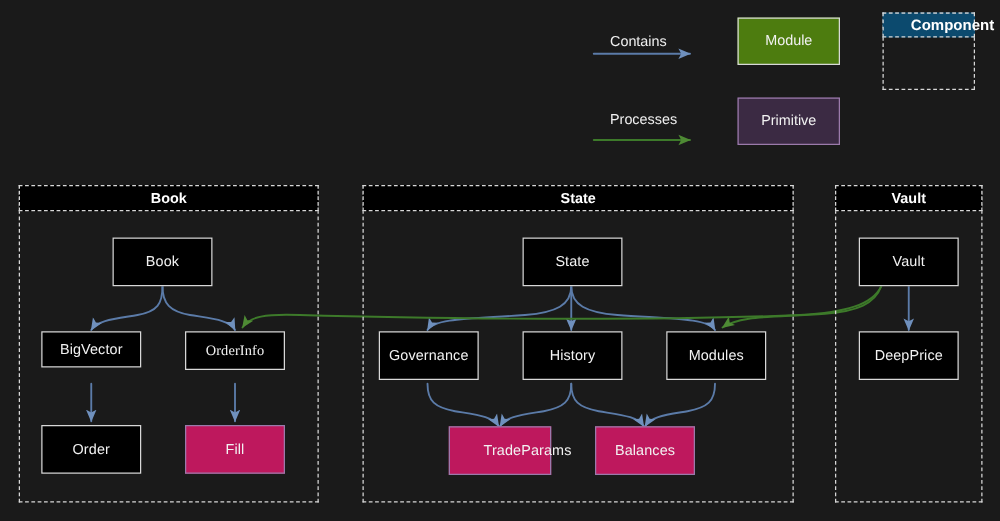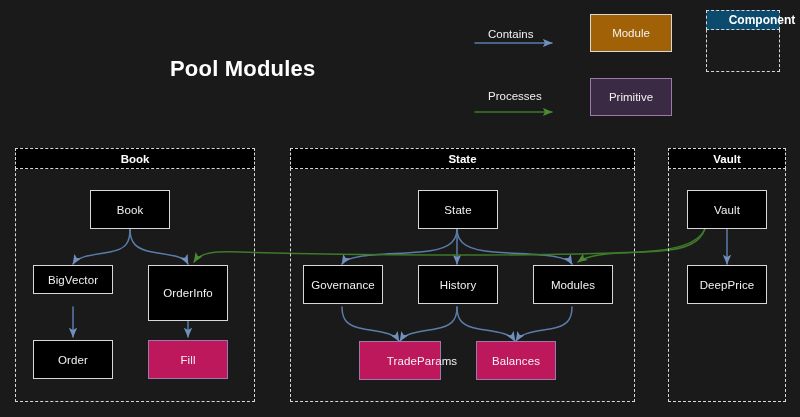--- a/index.html
+++ b/index.html
@@ -148,37 +148,36 @@
       <path d="M705,229 C700,243 686,249 660,251 C620,254 592,252 578,262" stroke="#3d7a2a" marker-end="url(#ah-green)"></path>
 
       <path d="M705,229 C698,244 676,250 640,252 C520,257 340,255 240,252
                C212,251 200,253 194,262" stroke="#3d7a2a" marker-end="url(#ah-green)"></path>
 
       <path d="M475,43 L552,43" stroke="#5b7ba8" marker-end="url(#ah-blue-legend)"></path>
       <path d="M475,112 L552,112" stroke="#3d7a2a" marker-end="url(#ah-green-legend)"></path>
     </g>
   </svg>
 
-  <div id="page-title">Pool Modules</div>
 
   <div class="legend-label" style="left:488px;top:28px;">Contains</div>
   <div class="legend-label" style="left:488px;top:90px;">Processes</div>
 
-  <div class="legend-box module" style="left:590px;top:14px;width:82px;height:38px;background:#a16207;border:1.3px solid #d8d8d8;box-sizing:border-box;">Module</div>
+  <div class="legend-box module" style="left:590px;top:14px;width:82px;height:38px;background:#4d7c0f;border:1.3px solid #d8d8d8;box-sizing:border-box;">Module</div>
   <div class="legend-box primitive" style="left:590px;top:78px;width:82px;height:38px;background:#3b2a43;border:1.3px solid #9b7aab;box-sizing:border-box;text-align:center;">Primitive</div>
 
   <div class="legend-component" style="left:706px;top:10px;width:74px;height:62px;"></div>
   <div class="legend-component-header" style="left:706px;top:10px;width:74px;height:20px;">Component</div>
 
   <div class="group" style="left:15px;top:148px;width:240px;height:254px;"></div>
   <div class="group-header" style="left:15px;top:148px;width:240px;height:21px;">Book</div>
 
   <div class="node module" style="left:90px;top:190px;width:80px;height:39px;">Book</div>
   <div class="node module" style="left:33px;top:265px;width:80px;height:29px;">BigVector</div>
-  <div class="node module" style="left:148px;top:265px;width:80px;height:56px;">OrderInfo</div>
+  <div class="node module" style="left:148px;top:265px;width:80px;height:31px;font-family:Liberation Serif, serif;">OrderInfo</div>
   <div class="node module" style="left:33px;top:340px;width:80px;height:39px;">Order</div>
   <div class="node primitive" style="left:148px;top:340px;width:80px;height:39px;">Fill</div>
 
   <div class="group" style="left:290px;top:148px;width:345px;height:254px;"></div>
   <div class="group-header" style="left:290px;top:148px;width:345px;height:21px;">State</div>
 
   <div class="node module" style="left:418px;top:190px;width:80px;height:39px;">State</div>
   <div class="node module" style="left:303px;top:265px;width:80px;height:39px;">Governance</div>
   <div class="node module" style="left:418px;top:265px;width:80px;height:39px;">History</div>
   <div class="node module" style="left:533px;top:265px;width:80px;height:39px;">Modules</div>

